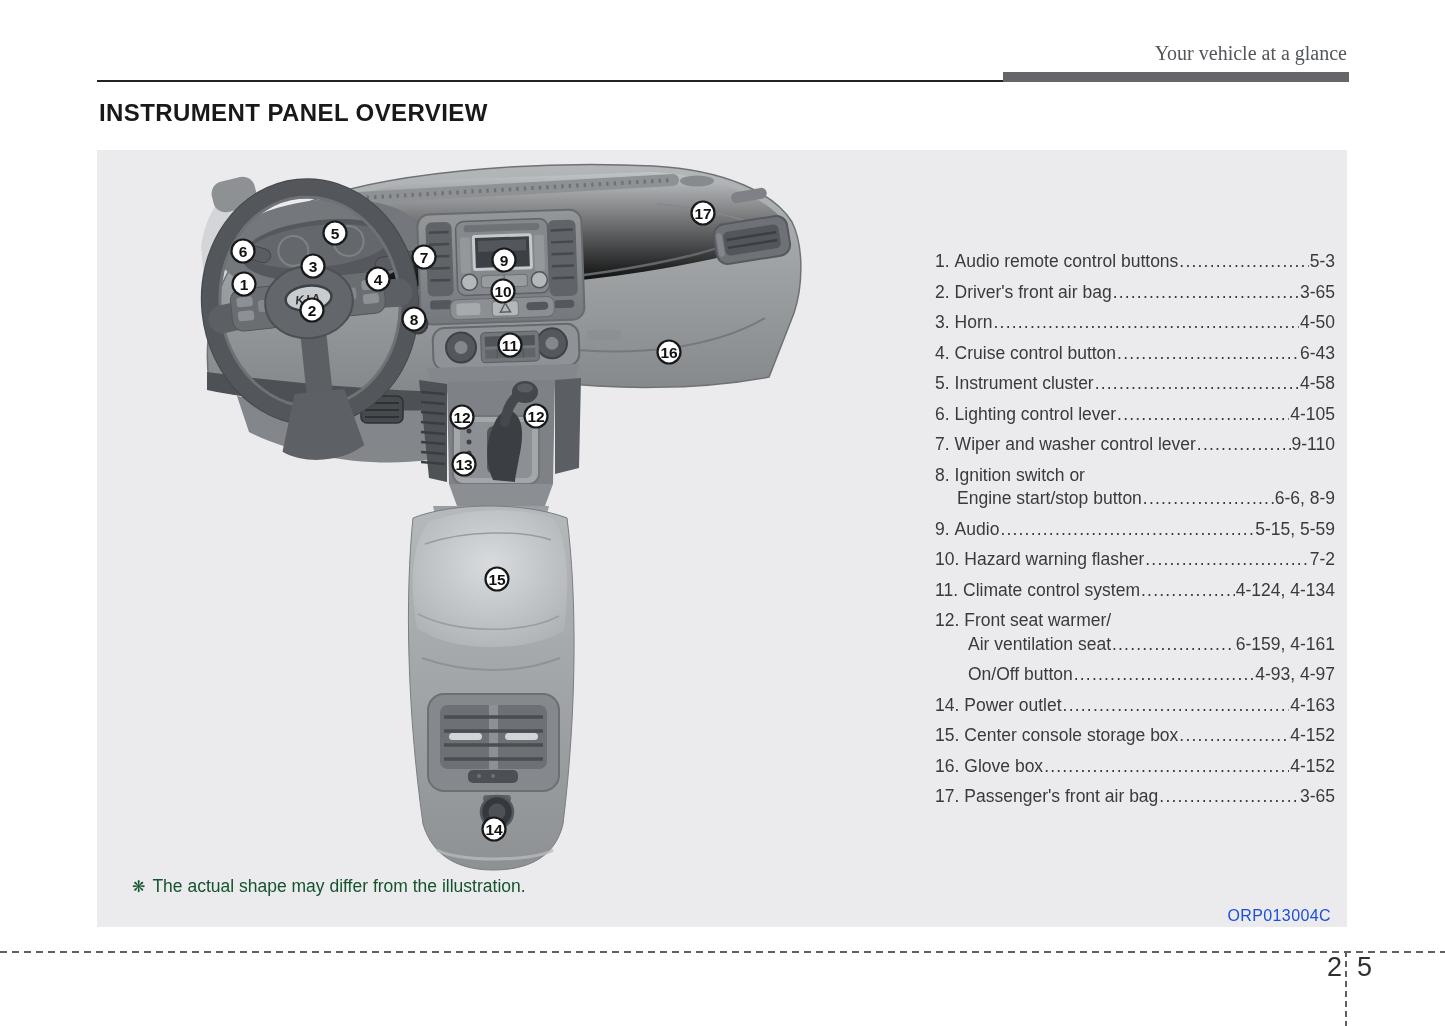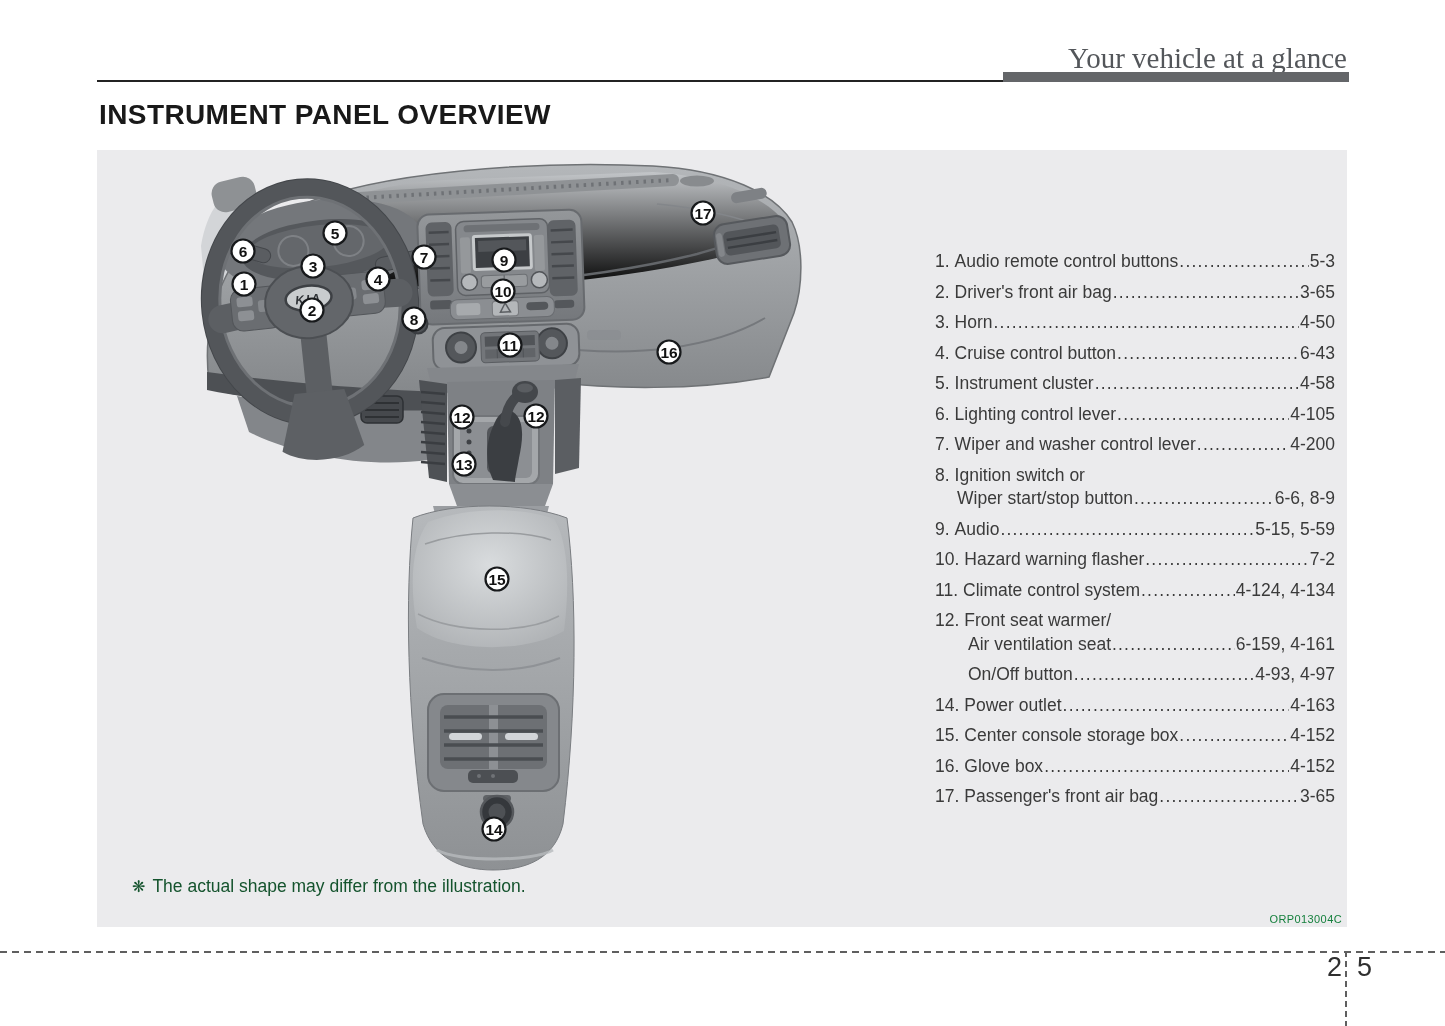--- a/index.html
+++ b/index.html
@@ -1,29 +1,29 @@
 <!DOCTYPE html>
 <html><head>
 <meta charset="utf-8">
 <style>
   html,body{margin:0;padding:0;background:#ffffff;}
   body{width:1445px;height:1026px;position:relative;overflow:hidden;
        font-family:"Liberation Sans",sans-serif;color:#383838;}
 
   
   .chapter-title{position:absolute;top:42px;right:98px;
-    font-family:"Liberation Serif",serif;font-size:29px;color:#53565a;
+    font-family:"Liberation Serif",serif;font-size:20px;color:#53565a;
     white-space:nowrap;}
   .header-bar{position:absolute;left:1003px;top:72px;width:346px;height:10px;
     background:#646669;}
   .header-rule{position:absolute;left:97px;top:80px;width:906px;height:2px;
     background:#232323;}
 
   
-  .page-title{position:absolute;left:99px;top:99px;font-size:28px;font-weight:bold;
+  .page-title{position:absolute;left:99px;top:99px;font-size:24px;font-weight:bold;
     color:#191919;letter-spacing:.4px;white-space:nowrap;}
 
   
   .panel{position:absolute;left:97px;top:150px;width:1250px;height:777px;
     background:#ebebed;}
   .panel svg{position:absolute;left:0;top:0;}
 
   
   .toc{position:absolute;left:838px;top:100px;width:400px;
     font-size:17.5px;line-height:23.5px;color:#3a3a3a;}
@@ -35,21 +35,21 @@
     letter-spacing:1.2px;}
   .dots::after{content:"..................................................................................................";}
   .ref{flex:0 0 auto;white-space:pre;}
   .ind1{padding-left:22px;}
   .ind2{padding-left:33px;align-items:flex-end;}
 
   
   .footnote{position:absolute;left:35px;top:726px;font-size:17.5px;color:#14532d;
     white-space:nowrap;}
   .footnote .sym{margin-right:7px;font-size:16px;}
-  .figure-code{position:absolute;right:5px;bottom:2px;font-size:11px;color:#15803d;
+  .figure-code{position:absolute;right:16px;bottom:2px;font-size:16px;color:#1d4ed8;
     letter-spacing:.4px;}
 
   
   .hdash{position:absolute;left:0;top:951px;width:1445px;height:2px;
     background:repeating-linear-gradient(90deg,#5f5f5f 0 7px,transparent 7px 12px);}
   .vdash{position:absolute;left:1345px;top:951px;width:2px;height:75px;
     background:repeating-linear-gradient(180deg,#5f5f5f 0 6px,transparent 6px 10px);}
   .pn-chapter{position:absolute;right:103px;top:952px;font-size:27px;color:#2f2f2f;}
   .pn-page{position:absolute;left:1357px;top:952px;font-size:27px;color:#2f2f2f;}
 </style>
@@ -352,30 +352,30 @@
           <span class="txt">Lighting control lever</span>
           <span class="dots"></span>
           <span class="ref">4-105</span>
         </div>
       </div>
       <div class="toc-item">
         <div class="toc-row">
           <span class="num">7.</span>
           <span class="txt">Wiper and washer control lever</span>
           <span class="dots"></span>
-          <span class="ref">4-200</span>
+          <span class="ref">9-110</span>
         </div>
       </div>
       <div class="toc-item">
         <div class="toc-row">
           <span class="num">8.</span>
           <span class="txt">Ignition switch or</span>
         </div>
         <div class="toc-row ind1">
-          <span class="txt">Wiper start/stop button</span>
+          <span class="txt">Engine start/stop button</span>
           <span class="dots"></span>
           <span class="ref">6-6, 8-9</span>
         </div>
       </div>
       <div class="toc-item">
         <div class="toc-row">
           <span class="num">9.</span>
           <span class="txt">Audio</span>
           <span class="dots"></span>
           <span class="ref">5-15, 5-59</span>

